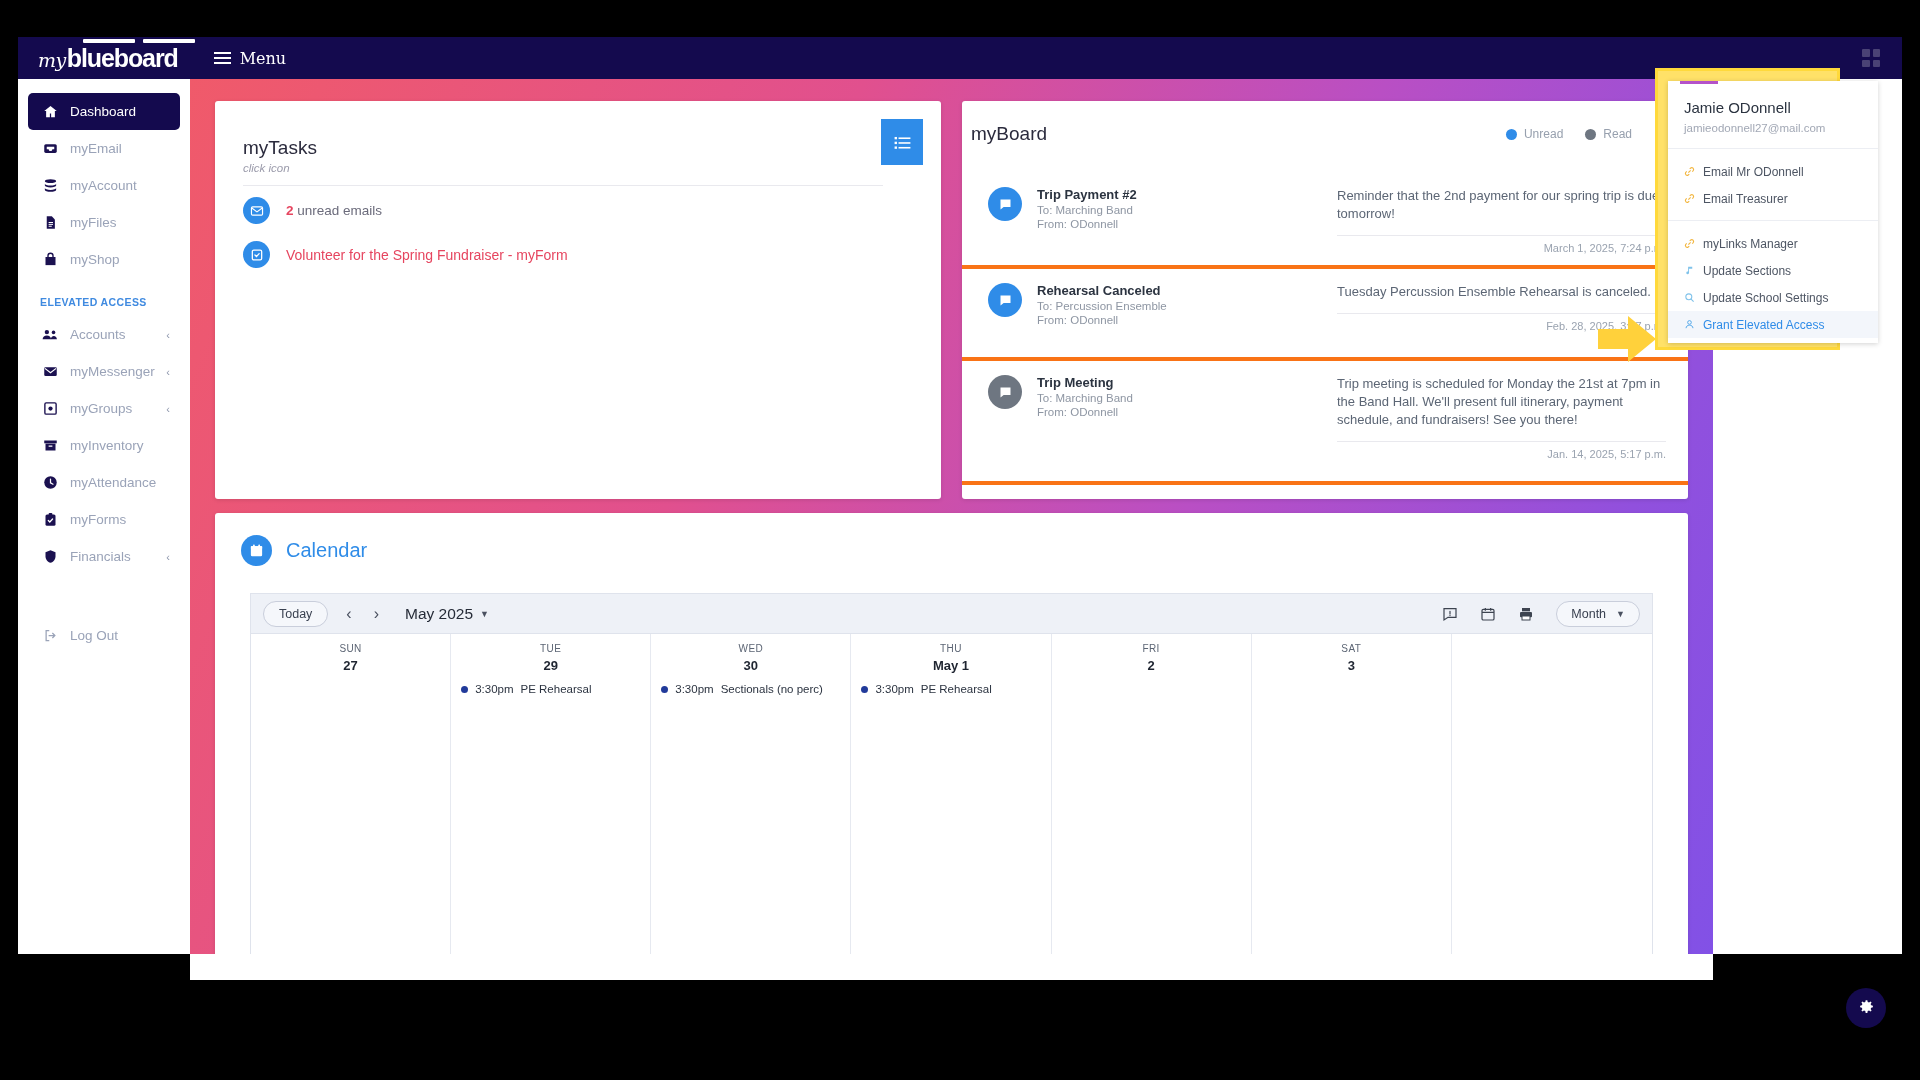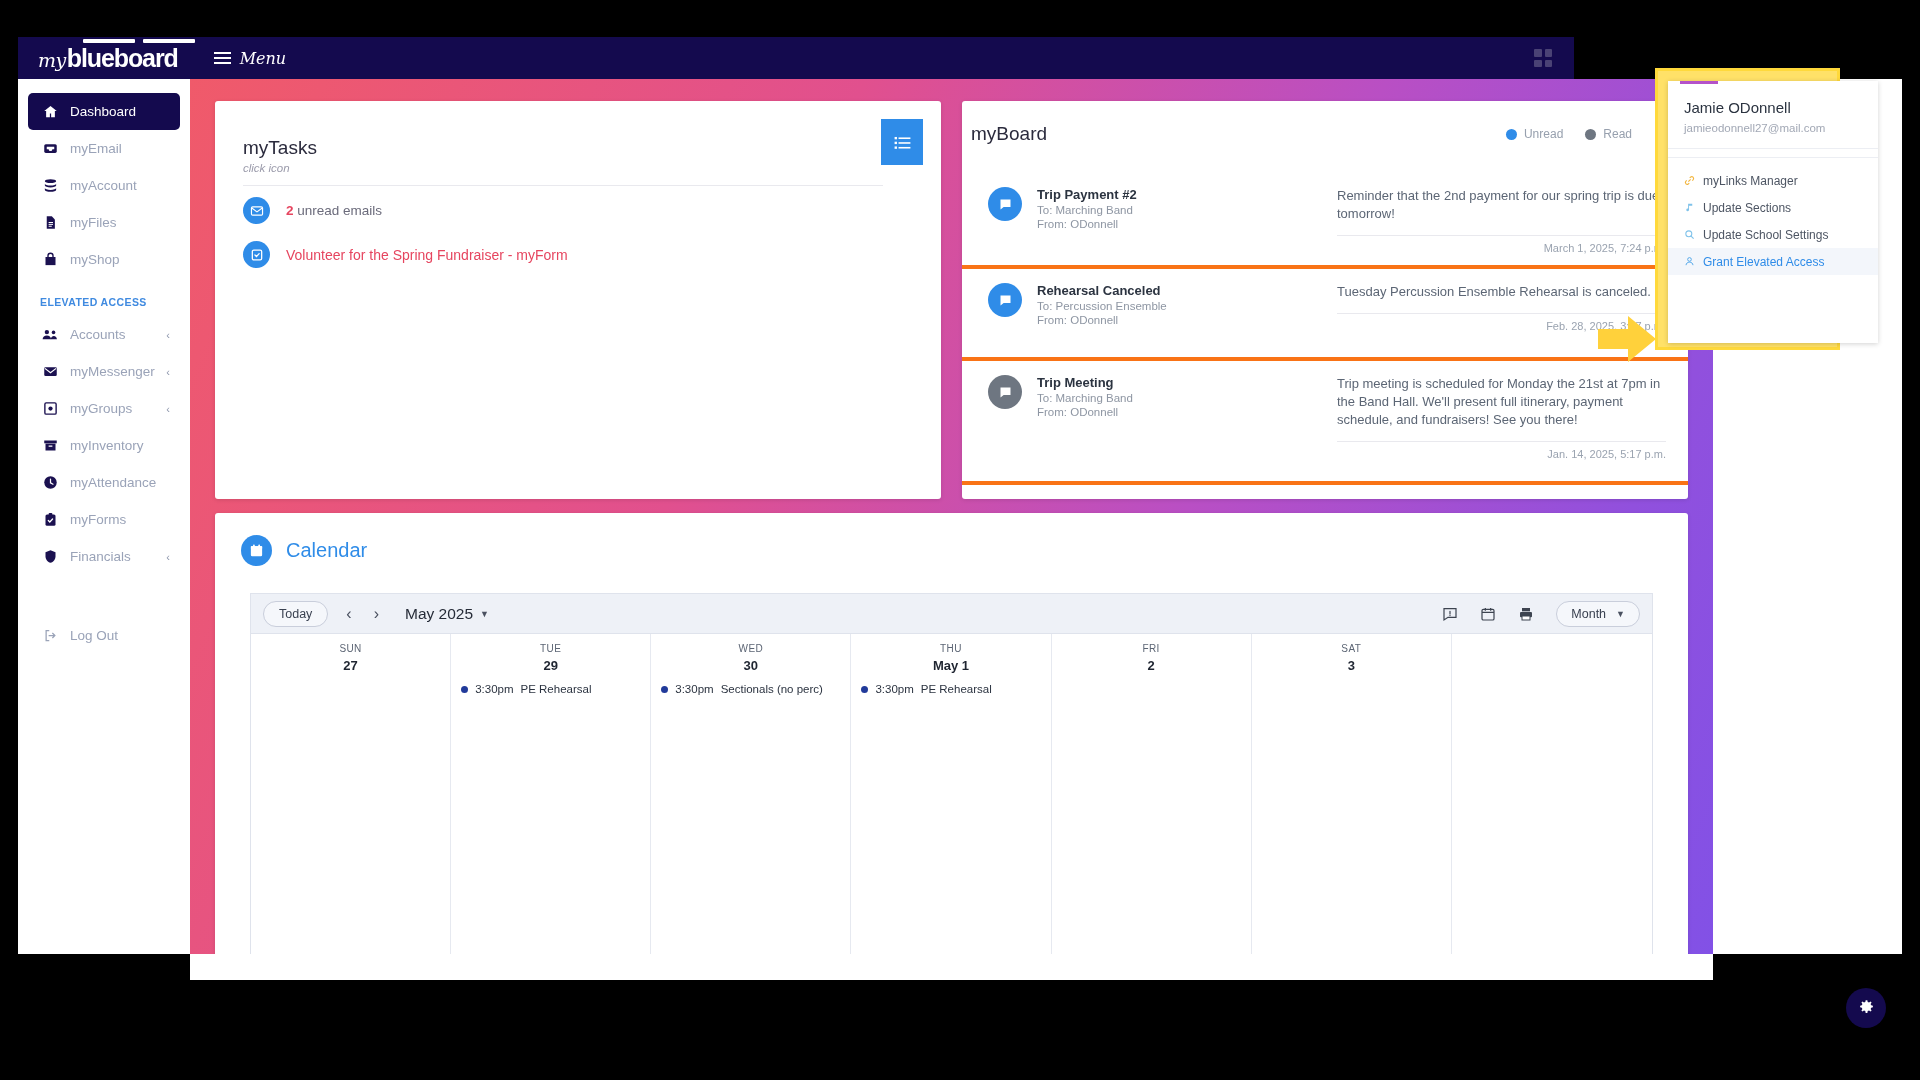--- a/index.html
+++ b/index.html
@@ -12,21 +12,21 @@
   }
   .screen {
     position: absolute; left: 0; top: 0;
     width: 1920px; height: 1080px;
     background: #000;
   }
 
   
   .topbar {
     position: absolute; left: 18px; top: 37px;
-    width: 1556px; height: 42px;
+    width: 1884px; height: 42px;
     background: #140a4e;
     display: flex; align-items: center;
   }
   .logo {
     margin-left: 20px;
     display: flex; align-items: baseline;
     color: #fff;
     user-select: none;
   }
   .logo-my {
@@ -50,21 +50,21 @@
     left: 76px; top: -5px; width: 52px; height: 4px;
     background: #fff; border-radius: 1px;
   }
   .menu-btn {
     margin-left: 36px;
     display: flex; align-items: center; gap: 9px;
     color: #fff; cursor: pointer;
   }
   .menu-bars { display: flex; flex-direction: column; gap: 3px; }
   .menu-bars span { display: block; width: 17px; height: 2px; background: #fff; }
-  .menu-label { font-family: "DejaVu Serif", serif; font-size: 16px; font-style: italic; }
+  .menu-label { font-family: "DejaVu Serif", serif; font-size: 16px; }
   .grid-icon {
     position: absolute; right: 22px; top: 12px;
     width: 18px; height: 18px;
     display: grid; grid-template-columns: 1fr 1fr; grid-template-rows: 1fr 1fr;
     gap: 3px; cursor: pointer;
   }
   .grid-icon i { display: block; background: #4a4275; border-radius: 1px; }
 
   
   .sidebar {
@@ -754,32 +754,54 @@
 
   <div class="highlight-box">
     <div class="dropdown">
       <div class="dd-accent"></div>
       <div class="dd-user">
         <div class="dd-name">Jamie ODonnell</div>
         <div class="dd-email">jamieodonnell27@mail.com</div>
       </div>
       <div class="dd-sep"></div>
 
-
-      <div class="dd-sep" style="margin-top:8px"></div>
-
       <div class="dd-group">
         <div class="dd-item">
           <span class="dd-ico">
             <svg width="11" height="11" viewBox="0 0 24 24" fill="none" stroke="#f2b53d" stroke-width="2.4">
                 <path d="M9.5 14.5l5-5"></path>
                 <path d="M12.5 6.5l2-2a4 4 0 0 1 5.6 5.6l-2 2"></path>
                 <path d="M11.5 17.5l-2 2a4 4 0 0 1-5.6-5.6l2-2"></path>
               </svg>
           </span>
+          <span>Email Mr ODonnell</span>
+        </div>
+        <div class="dd-item">
+          <span class="dd-ico">
+            <svg width="11" height="11" viewBox="0 0 24 24" fill="none" stroke="#f2b53d" stroke-width="2.4">
+                <path d="M9.5 14.5l5-5"></path>
+                <path d="M12.5 6.5l2-2a4 4 0 0 1 5.6 5.6l-2 2"></path>
+                <path d="M11.5 17.5l-2 2a4 4 0 0 1-5.6-5.6l2-2"></path>
+              </svg>
+          </span>
+          <span>Email Treasurer</span>
+        </div>
+      </div>
+
+      <div class="dd-sep" style="margin-top:8px"></div>
+
+      <div class="dd-group">
+        <div class="dd-item">
+          <span class="dd-ico">
+            <svg width="11" height="11" viewBox="0 0 24 24" fill="none" stroke="#f2b53d" stroke-width="2.4">
+                <path d="M9.5 14.5l5-5"></path>
+                <path d="M12.5 6.5l2-2a4 4 0 0 1 5.6 5.6l-2 2"></path>
+                <path d="M11.5 17.5l-2 2a4 4 0 0 1-5.6-5.6l2-2"></path>
+              </svg>
+          </span>
           <span>myLinks Manager</span>
         </div>
         <div class="dd-item">
           <span class="dd-ico">
             <svg width="11" height="11" viewBox="0 0 24 24" fill="#7fc2ea">
                 <path d="M9 4v10.2a3 3 0 1 0 2 2.8V8h7V4z"></path>
               </svg>
           </span>
           <span>Update Sections</span>
         </div>

